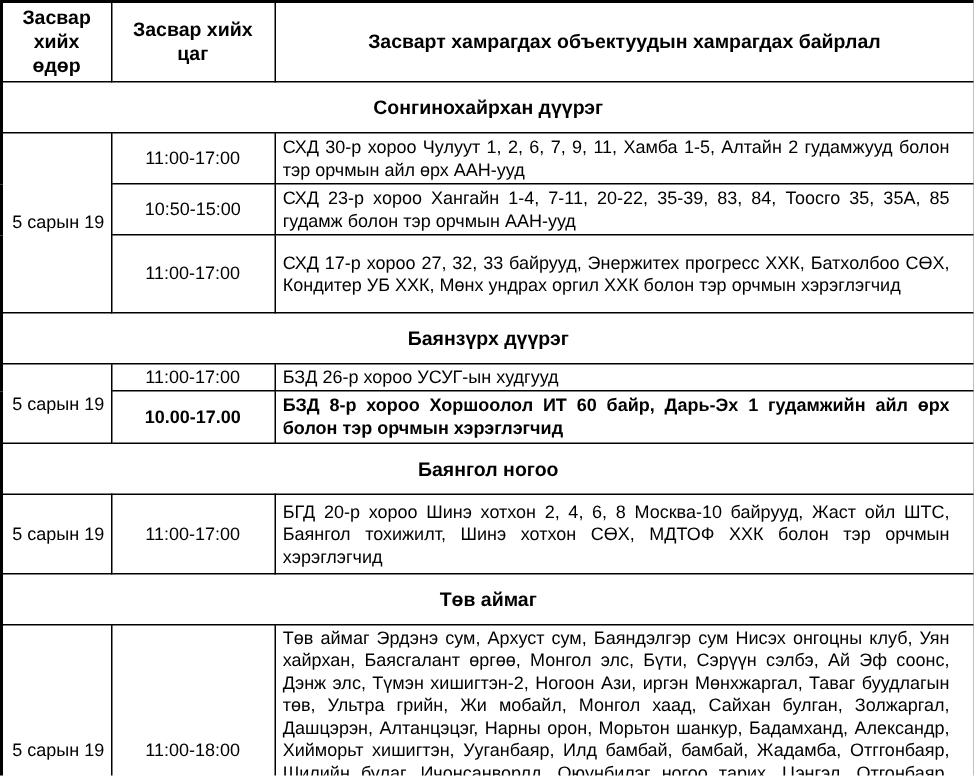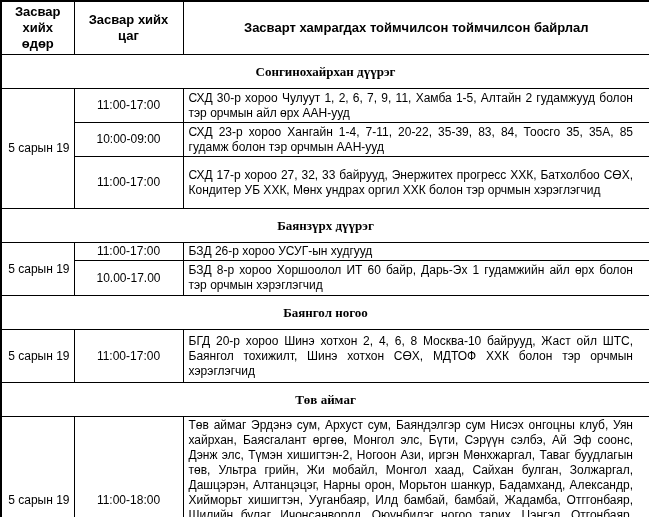--- a/index.html
+++ b/index.html
@@ -31,21 +31,21 @@
   thead th {
     font-weight: bold;
     font-size: 13px;
     line-height: 16px;
     text-align: center;
     vertical-align: middle;
     padding: 2px 3px;
   }
   thead tr { height: 44px; }
   thead th { border-bottom: 2px solid #000000; }
-  tr.section-row { height: 34px; font-family: Liberation Serif, serif; }
+  tr.section-row { height: 34px; }
   tr.section-row td {
     font-weight: bold;
     font-size: 13px;
     line-height: 15px;
     text-align: center;
     vertical-align: middle;
     padding: 1px 2px;
   }
   td.date-cell {
     font-size: 12px;
@@ -65,52 +65,52 @@
   td.loc-cell {
     font-size: 12px;
     line-height: 15px;
     text-align: justify;
     vertical-align: middle;
     padding: 1px 16px 1px 5px;
   }
   tr.r-h34 { height: 34px; }
   tr.r-h52 { height: 52px; }
   tr.r-h18 { height: 18px; }
-  tr.r-h35 { height: 35px; }
+  tr.r-h35 { height: 35px; font-weight: bold; }
   tr.r-h53 { height: 53px; }
 </style>
 </head>
 <body>
 
 <div class="page">
   <table class="schedule">
     <colgroup>
       <col style="width:73px">
       <col style="width:109px">
       <col style="width:467px">
     </colgroup>
     <thead>
       <tr>
         <th>Засвар хийх өдөр</th>
         <th>Засвар хийх цаг</th>
-        <th>Засварт хамрагдах тоймчилсон тоймчилсон байрлал</th>
+        <th>Засварт хамрагдах объектуудын хамрагдах байрлал</th>
       </tr>
     </thead>
     <tbody>
 
       <tr class="section-row">
         <td colspan="3">Сонгинохайрхан дүүрэг</td>
       </tr>
       <tr class="r-h34">
         <td class="date-cell" rowspan="3">5 сарын 19</td>
         <td class="time-cell">11:00-17:00</td>
         <td class="loc-cell">СХД 30-р хороо Чулуут 1, 2, 6, 7, 9, 11, Хамба 1-5, Алтайн 2 гудамжууд болон тэр орчмын айл өрх ААН-ууд</td>
       </tr>
       <tr class="r-h34">
-        <td class="time-cell">10:00-09:00</td>
+        <td class="time-cell">10:50-15:00</td>
         <td class="loc-cell">СХД 23-р хороо Хангайн 1-4, 7-11, 20-22, 35-39, 83, 84, Тоосго 35, 35А, 85 гудамж болон тэр орчмын ААН-ууд</td>
       </tr>
       <tr class="r-h52">
         <td class="time-cell">11:00-17:00</td>
         <td class="loc-cell">СХД 17-р хороо 27, 32, 33 байрууд, Энержитех прогресс ХХК, Батхолбоо СӨХ, Кондитер УБ ХХК, Мөнх ундрах оргил ХХК болон тэр орчмын хэрэглэгчид</td>
       </tr>
 
       <tr class="section-row">
         <td colspan="3">Баянзүрх дүүрэг</td>
       </tr>

